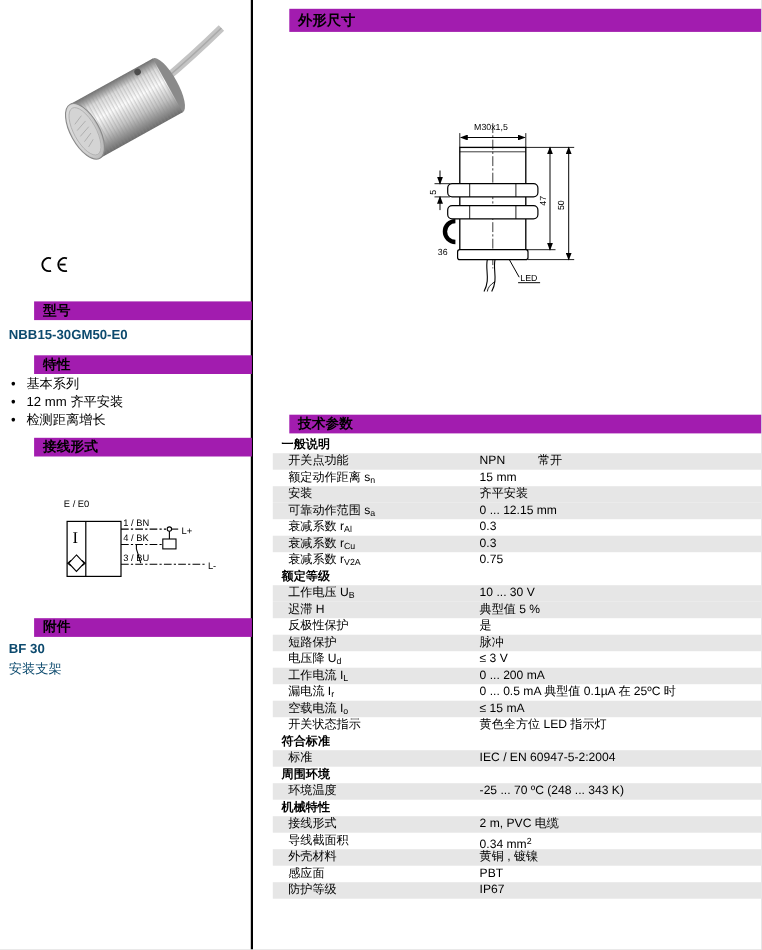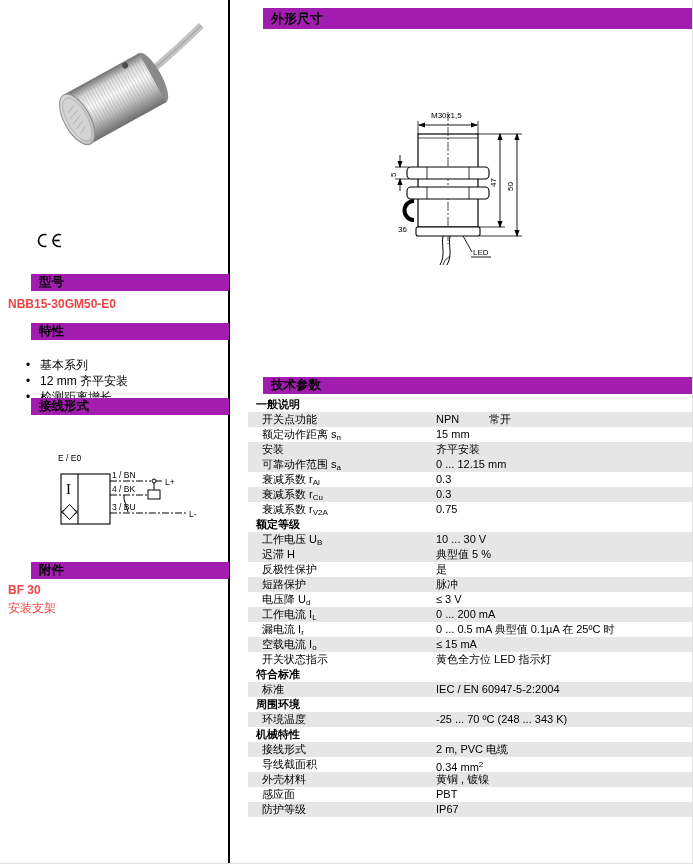--- a/index.html
+++ b/index.html
@@ -4,23 +4,23 @@
 <style>
   html,body{margin:0;padding:0;}
   body{font-family:"Liberation Sans","DejaVu Sans",sans-serif;background:#fff;}
   .page{position:relative;width:693px;height:864px;background:#fff;overflow:hidden;
         border-right:1px solid #e0e0e0;border-bottom:1px solid #e0e0e0;box-sizing:border-box;}
   .divider{position:absolute;left:228px;top:0;width:2px;height:864px;background:#000;}
   .bar{position:absolute;background:#a21caf;color:#000;font-weight:bold;
        font-size:12.5px;line-height:17px;height:17px;padding-left:8px;box-sizing:border-box;margin-left:31px;}
   .bar.left{left:0;width:198px;}
   .bar.right{left:232px;width:455px;}
-  .txt{position:absolute;color:#ef4444;}
+  .txt{position:absolute;color:#0c4a6e;}
   .model-text{font-weight:bold;font-size:12px;}
-  .feat-list{position:absolute;left:8px;top:341px;margin:16px;padding:0;list-style:none;
+  .feat-list{position:absolute;left:8px;top:341px;margin:0;padding:0;list-style:none;
              font-size:12px;line-height:16px;width:210px;}
   .feat-list li{padding-left:16px;position:relative;}
   .feat-list li::before{content:"•";position:absolute;left:2px;}
   .acc-name{font-weight:bold;font-size:12px;}
   .acc-desc{font-size:12px;}
   
   .ptable{position:absolute;left:228px;top:397px;width:451px;font-size:11px;color:#000;margin-left:20px;}
   .psec{font-weight:bold;height:15px;line-height:15px;padding-left:8px;}
   .prow{position:relative;height:15px;line-height:15px;padding-left:20px;}
   .prow.stripe{background:#e6e6e6;}

